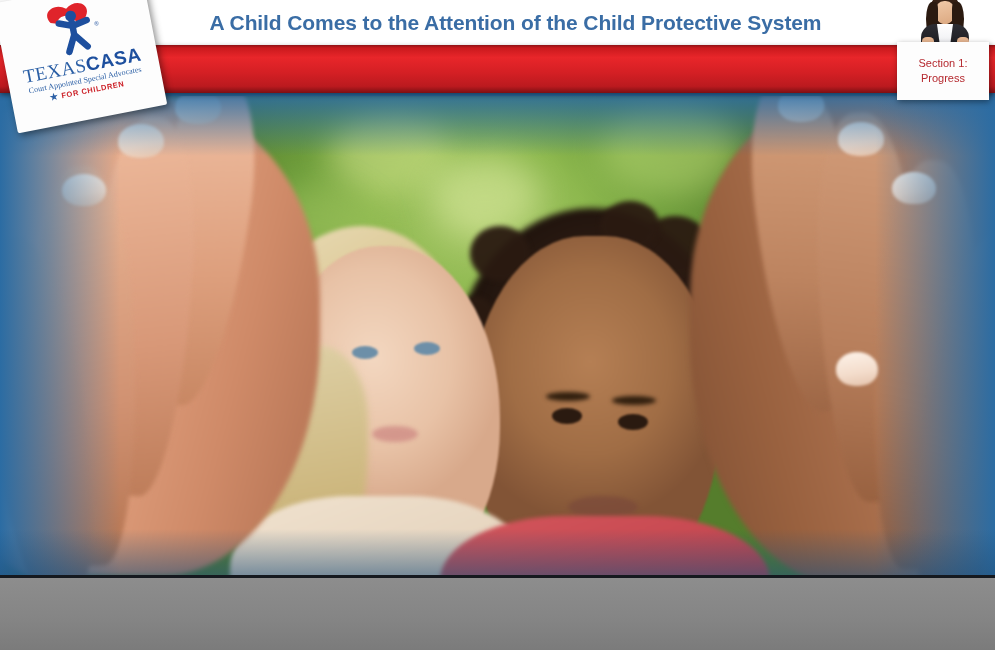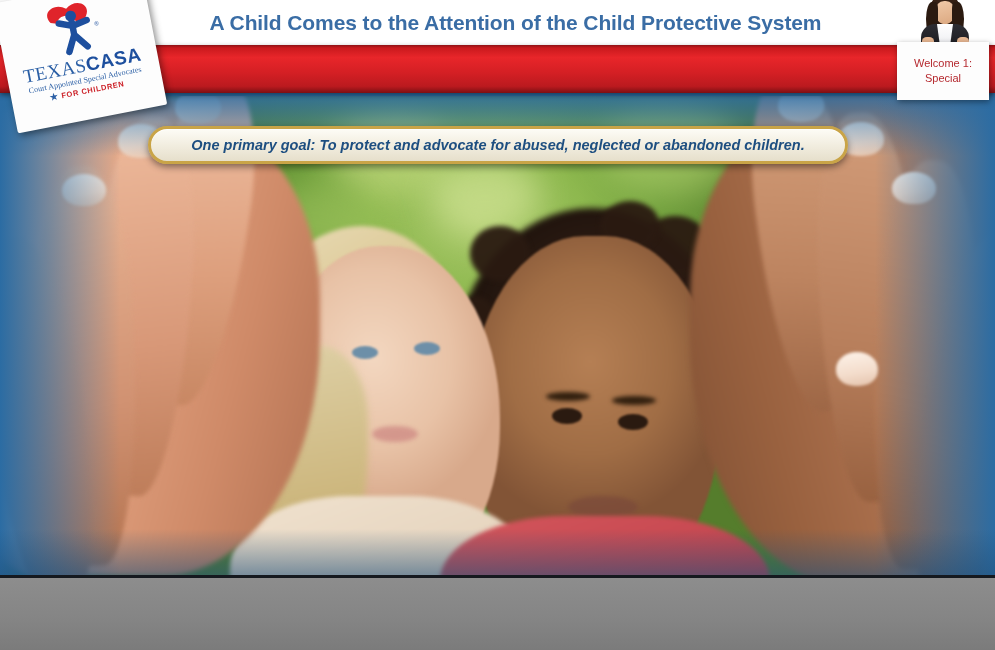--- a/index.html
+++ b/index.html
@@ -455,23 +455,20 @@
       <div class="finger fr4"></div>
       <div class="nail" style="left:778px;top:-8px;width:46px;height:34px;"></div>
       <div class="nail" style="left:838px;top:26px;width:46px;height:34px;"></div>
       <div class="nail" style="left:892px;top:76px;width:44px;height:32px;"></div>
       <div class="nail" style="left:836px;top:256px;width:42px;height:34px;"></div>
 
       <div class="photo-vignette"></div>
       <div class="stage-bottom-fade"></div>
     </div>
 
-    <div class="callout">
-      <span class="callout-text">One primary goal: To protect and advocate for abused, neglected or abandoned children.</span>
-    </div>
   </div>
 
   <div class="header-white"></div>
   <div class="header-title">A Child Comes to the Attention of the Child Protective System</div>
 
   <div class="red-bar"></div>
 
   <div class="logo-card">
     <div class="logo-inner">
       <div class="logo-mark">
@@ -499,22 +496,22 @@
       <div class="w-face"></div>
       <div class="w-hair-side-l"></div>
       <div class="w-hair-side-r"></div>
       <div class="w-body"></div>
       <div class="w-shirt"></div>
       <div class="w-hand-l"></div>
       <div class="w-hand-r"></div>
     </div>
     <div class="section-sign">
       <div class="section-sign-text">
-        <div>Welcome 1:</div>
-        <div>Special</div>
+        <div>Section 1:</div>
+        <div>Progress</div>
       </div>
     </div>
   </div>
 
   <div class="toolbar"></div>
 
   <div class="grp" id="menu-group">
     <span class="tb-label">MENU</span>
     <span class="sq-btn sq-blue">
       <svg width="20" height="24" viewBox="0 0 20 24">

